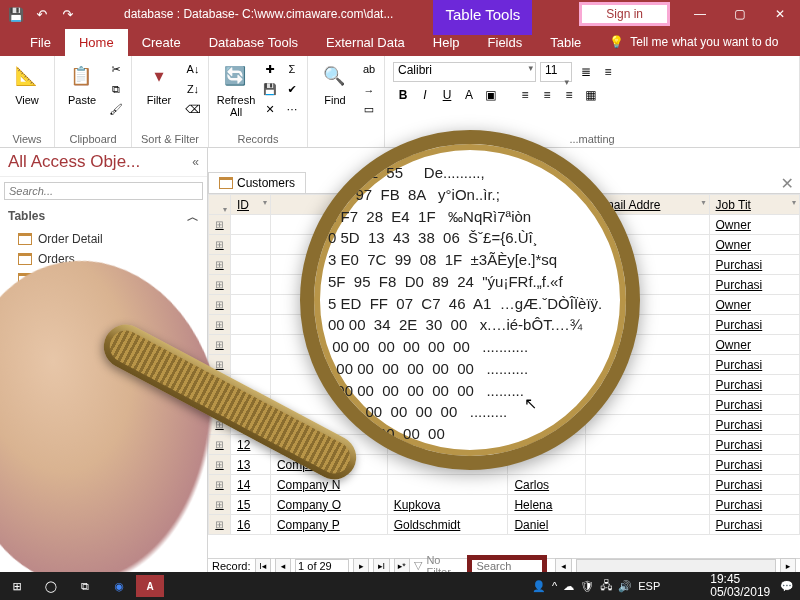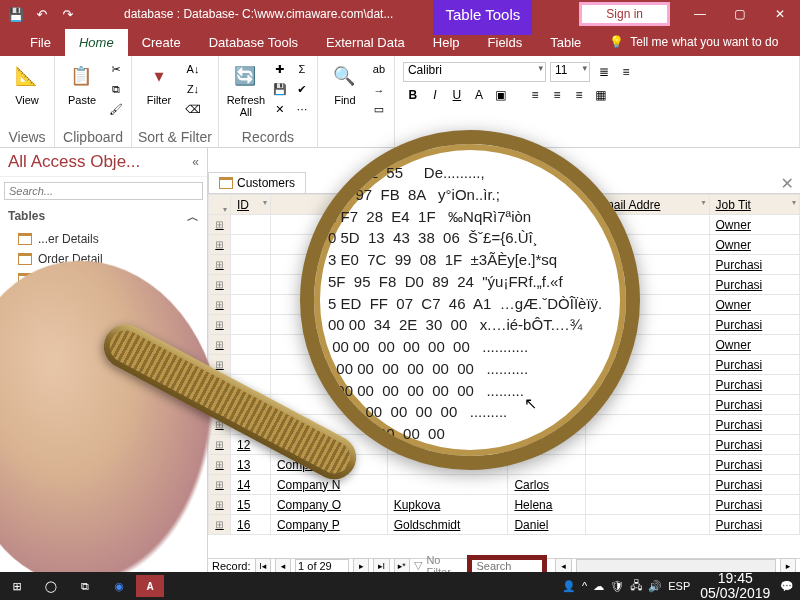--- a/index.html
+++ b/index.html
@@ -11,27 +11,27 @@
 .titlebar .qat-btn { width: 20px; height: 20px; display: flex; align-items: center; justify-content: center; color: #fff; font-size: 13px; }
 .titlebar .title { margin-left: 40px; flex: 0 0 auto; }
 .titlebar .tabletools { margin-left: 40px; background: #6d28d9; padding: 12px 12px; font-size: 15px; }
 .titlebar .spacer { flex: 1; }
 .titlebar .signin { background: #fff; color: #a4373a; padding: 2px 24px; font-size: 12px; border: 3px solid #f9a8d4; margin-right: 10px; }
 .titlebar .winbtn { width: 40px; height: 28px; display: flex; align-items: center; justify-content: center; font-size: 12px; }
 
 
 .ribbontabs { height: 28px; background: #a4373a; display: flex; align-items: center; color: #fff; font-size: 13px; padding-left: 16px; }
 .ribbontabs .tab { padding: 6px 14px; cursor: pointer; }
-.ribbontabs .tab.active { background: #fff; color: #14532d; font-style: italic; }
+.ribbontabs .tab.active { background: #fff; color: #b91c1c; }
 .ribbontabs .tellme { display: flex; align-items: center; gap: 6px; padding: 6px 14px; font-size: 12px; }
 
 
 .ribbon { height: 92px; border-bottom: 1px solid #d4d4d4; display: flex; background: #fff; font-size: 11px; }
 .group { border-right: 1px solid #e1e1e1; padding: 4px 6px 2px; display: flex; flex-direction: column; justify-content: space-between; }
-.group-label { text-align: center; color: #666; font-size: 14px; margin-top: 2px; }
+.group-label { text-align: center; color: #666; font-size: 11px; margin-top: 2px; }
 .group-body { flex: 1; display: flex; align-items: flex-start; gap: 4px; }
 .bigbtn { width: 42px; text-align: center; font-size: 11px; }
 .bigbtn .ico { width: 32px; height: 32px; margin: 0 auto 2px; display: flex; align-items: center; justify-content: center; font-size: 18px; color: #a4373a; }
 .smallstack { display: flex; flex-direction: column; gap: 2px; }
 .smallbtn { width: 18px; height: 18px; display: flex; align-items: center; justify-content: center; font-size: 11px; border: 1px solid transparent; }
 .fontbox { display: flex; flex-direction: column; gap: 3px; padding: 2px; }
 .fontrow { display: flex; gap: 4px; align-items: center; }
 .combo { border: 1px solid #ccc; height: 20px; padding: 0 14px 0 4px; font-size: 12px; position: relative; background: #fff; }
 .combo::after { content: "▾"; position: absolute; right: 2px; font-size: 9px; color: #666; }
 .iconrow { display: flex; gap: 2px; }
@@ -59,21 +59,21 @@
 .rowhead { width: 22px; background: #f3ede3; text-align: center; color: #888; font-size: 10px; }
 .recnav { height: 14px; border-top: 1px solid #d4d4d4; display: flex; align-items: center; font-size: 11px; gap: 4px; padding: 0 4px; background: #fff; }
 .recnav .rb { width: 18px; height: 16px; border: 1px solid #ccc; display: flex; align-items: center; justify-content: center; font-size: 9px; background: #f7f7f7; }
 .recnav input { width: 54px; border: 1px solid #ccc; font-size: 11px; padding: 0 2px; }
 .recnav .srch { border: 5px solid #7f1d1d; padding: 0 4px; width: 80px; }
 
 
 .taskbar { position: absolute; bottom: 0; left: 0; right: 0; height: 28px; background: #1f1f1f; display: flex; align-items: center; color: #fff; font-size: 11px; }
 .taskbar .tb { width: 34px; height: 28px; display: flex; align-items: center; justify-content: center; }
 .taskbar .tray { margin-left: auto; display: flex; align-items: center; gap: 6px; padding-right: 6px; }
-.taskbar .clock { text-align: center; line-height: 1.1; font-size: 14px; padding: 0 4px; }
+.taskbar .clock { text-align: left; line-height: 1.1; font-size: 12px; padding: 0 4px; margin-left: 40px; }
 
 
 .magwrap { position: absolute; left: 300px; top: 130px; width: 370px; height: 370px; pointer-events: none; }
 .lens { width: 340px; height: 340px; border-radius: 50%; border: 14px solid #8a6d2f; background: #fff; box-shadow: inset 0 0 0 6px #b89548, 0 4px 18px rgba(0,0,0,0.35); overflow: hidden; position: relative; }
 .lens-inner { position: absolute; inset: 0; padding: 18px 14px; font-family: Liberation Sans, sans-serif; font-size: 15px; line-height: 1.45; color: #222; white-space: pre; }
 .handle { position: absolute; left: -210px; top: 250px; width: 280px; height: 44px; background: linear-gradient(#cbb06a,#8a6d2f,#6a521f); border-radius: 22px; transform: rotate(28deg); box-shadow: 0 3px 10px rgba(0,0,0,0.4); }
 .handle::before { content:""; position:absolute; inset:6px; border-radius:18px; background: repeating-linear-gradient(90deg,#b89548 0 3px,#8a6d2f 3px 6px); }
 
 
 .hand { position: absolute; left: -40px; top: 260px; width: 260px; height: 320px; background: radial-gradient(ellipse at 40% 30%, #e7c6a8 0%, #d9b391 35%, #b88 70%, transparent 72%); border-radius: 50% 50% 40% 40%; transform: rotate(-10deg); filter: blur(0.5px); pointer-events: none; }
@@ -181,21 +181,21 @@
           <div class="smallbtn">→</div>
           <div class="smallbtn">▭</div>
         </div>
       </div>
       <div class="group-label"></div>
     </div>
   <div class="group" style="flex:1">
     <div class="fontbox">
       <div class="fontrow">
         <div class="combo" style="width:143px">Calibri</div>
-        <div class="combo" style="width:40px">11</div>
+        <div class="combo" style="width:32px">11</div>
         <div class="iconrow">
             <div class="ib">≣</div>
             <div class="ib">≡</div>
           </div>
       </div>
       <div class="iconrow">
         <div class="ib">
             <b>B</b>
           </div>
         <div class="ib">
@@ -206,40 +206,37 @@
           </div>
         <div class="ib">A</div>
         <div class="ib">▣</div>
         <div style="width:10px"></div>
         <div class="ib">≡</div>
         <div class="ib">≡</div>
         <div class="ib">≡</div>
         <div class="ib">▦</div>
       </div>
     </div>
+    <div class="group-label">...matting</div>
   </div>
 </div>
 
 <div class="workarea">
   <div class="navpane">
     <div class="navhead">
         <span>All Access Obje...</span>
         <span style="font-size:12px;color:#666">«</span>
       </div>
     <div class="navsearch"><input placeholder="Search..." style=""></div>
     <div class="navgroup">
       <div class="gh">
           <span>Tables</span>
           <span>︿</span>
         </div>
       <div id="navitems">
-          <div class="navitem">
-            <span class="ti"></span>
-            <span>...er Details</span>
-          </div>
           <div class="navitem">
             <span class="ti"></span>
             <span>Order Detail</span>
           </div>
           <div class="navitem">
             <span class="ti"></span>
             <span>Orders</span>
           </div>
           <div class="navitem">
             <span class="ti"></span>

